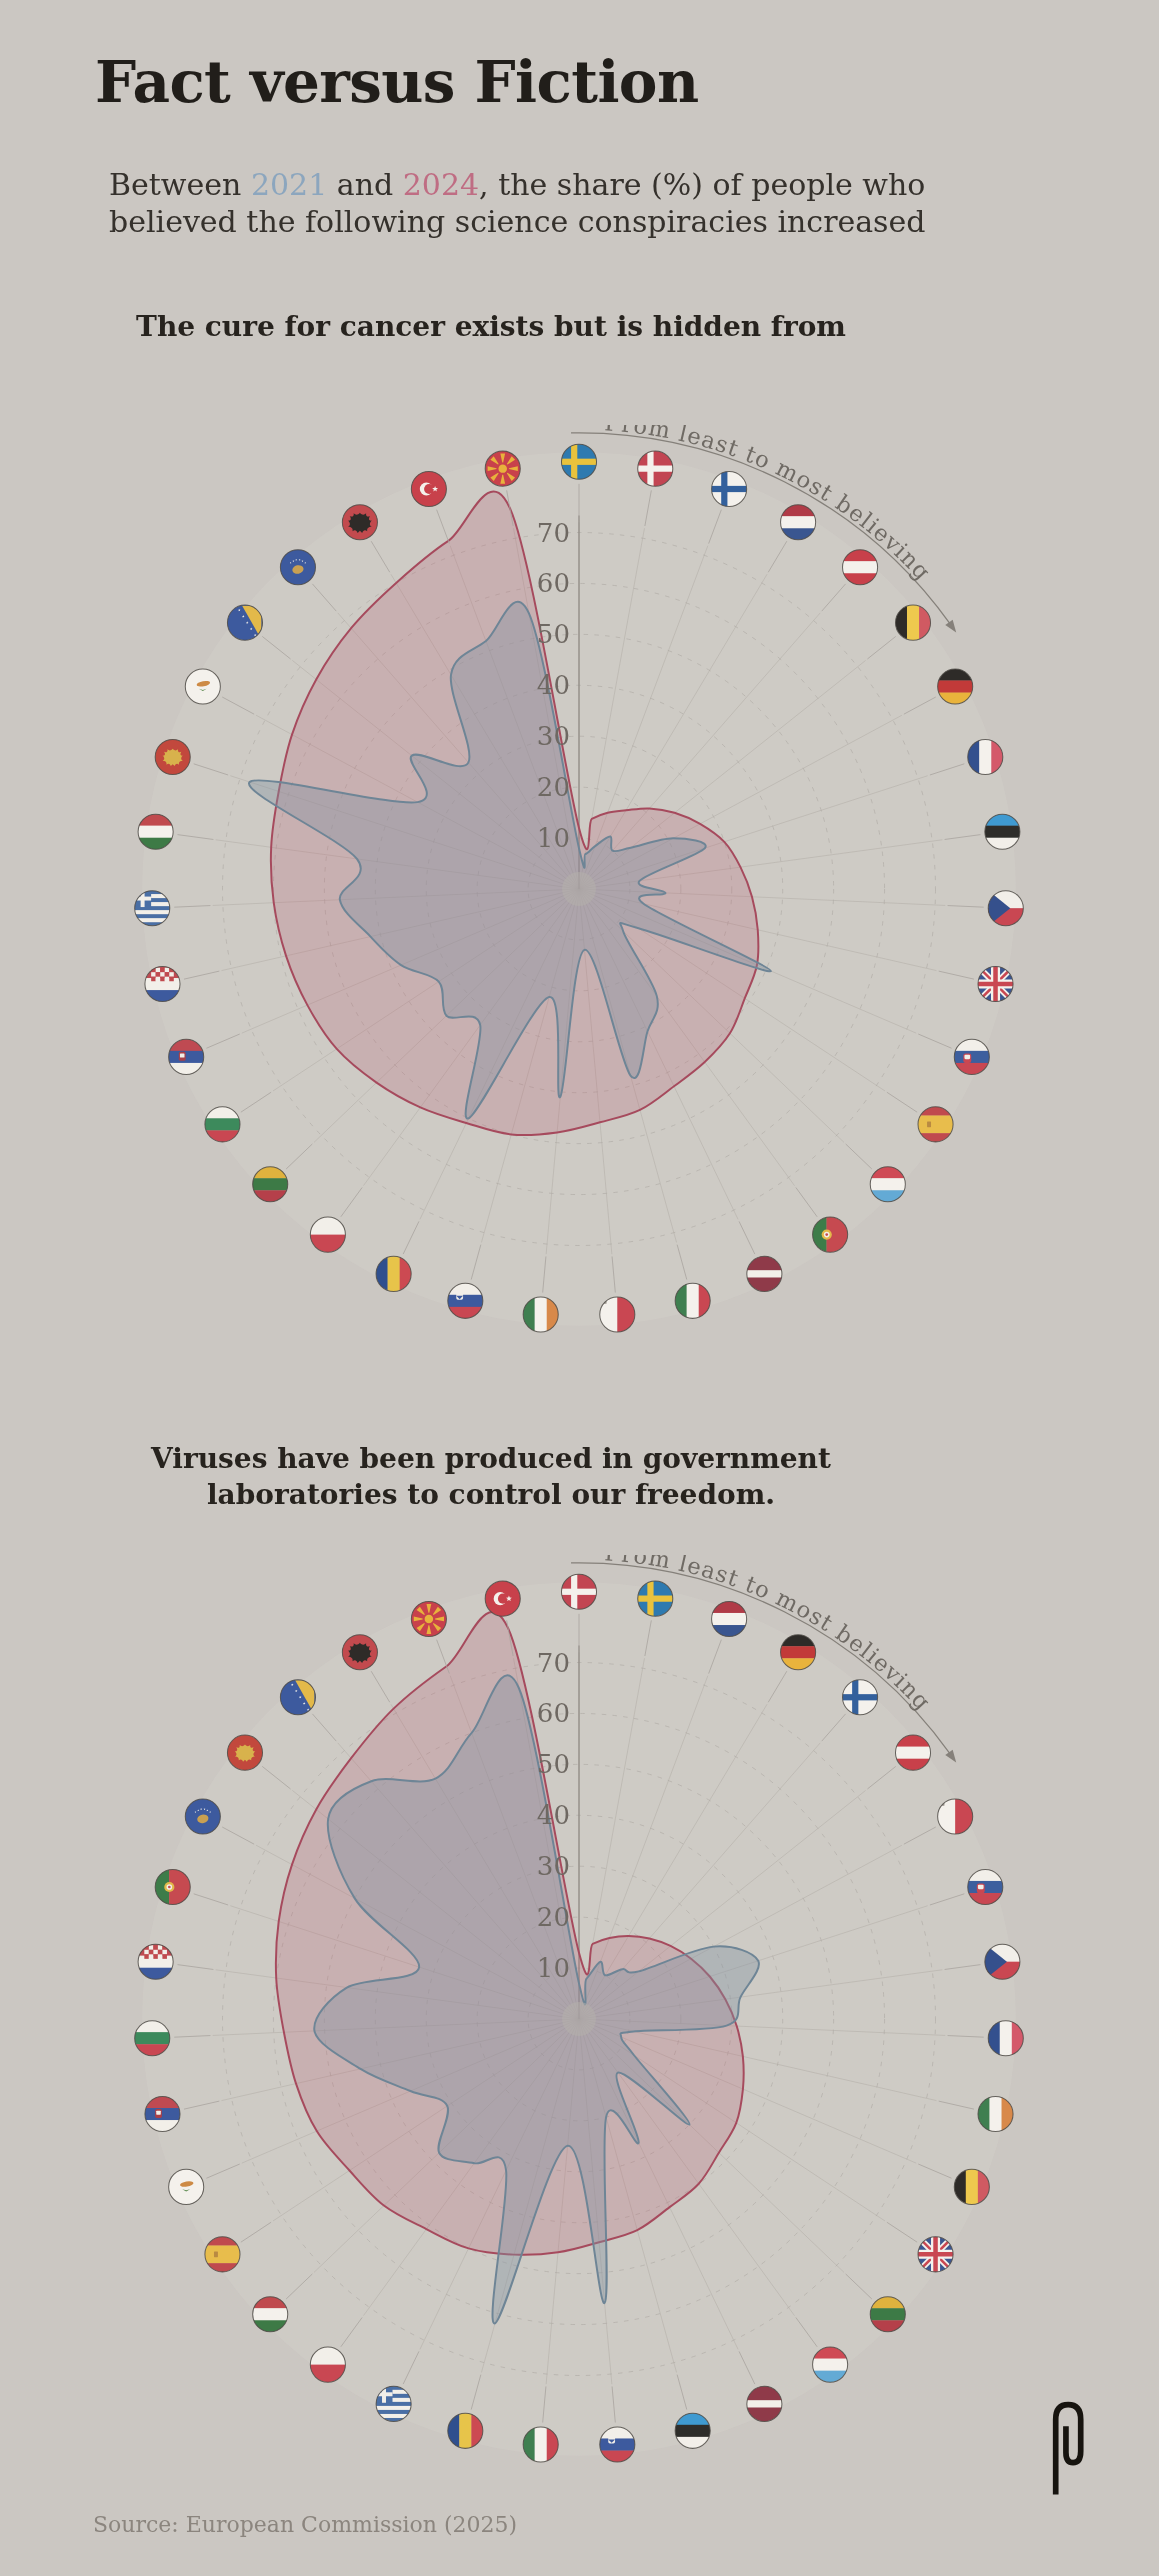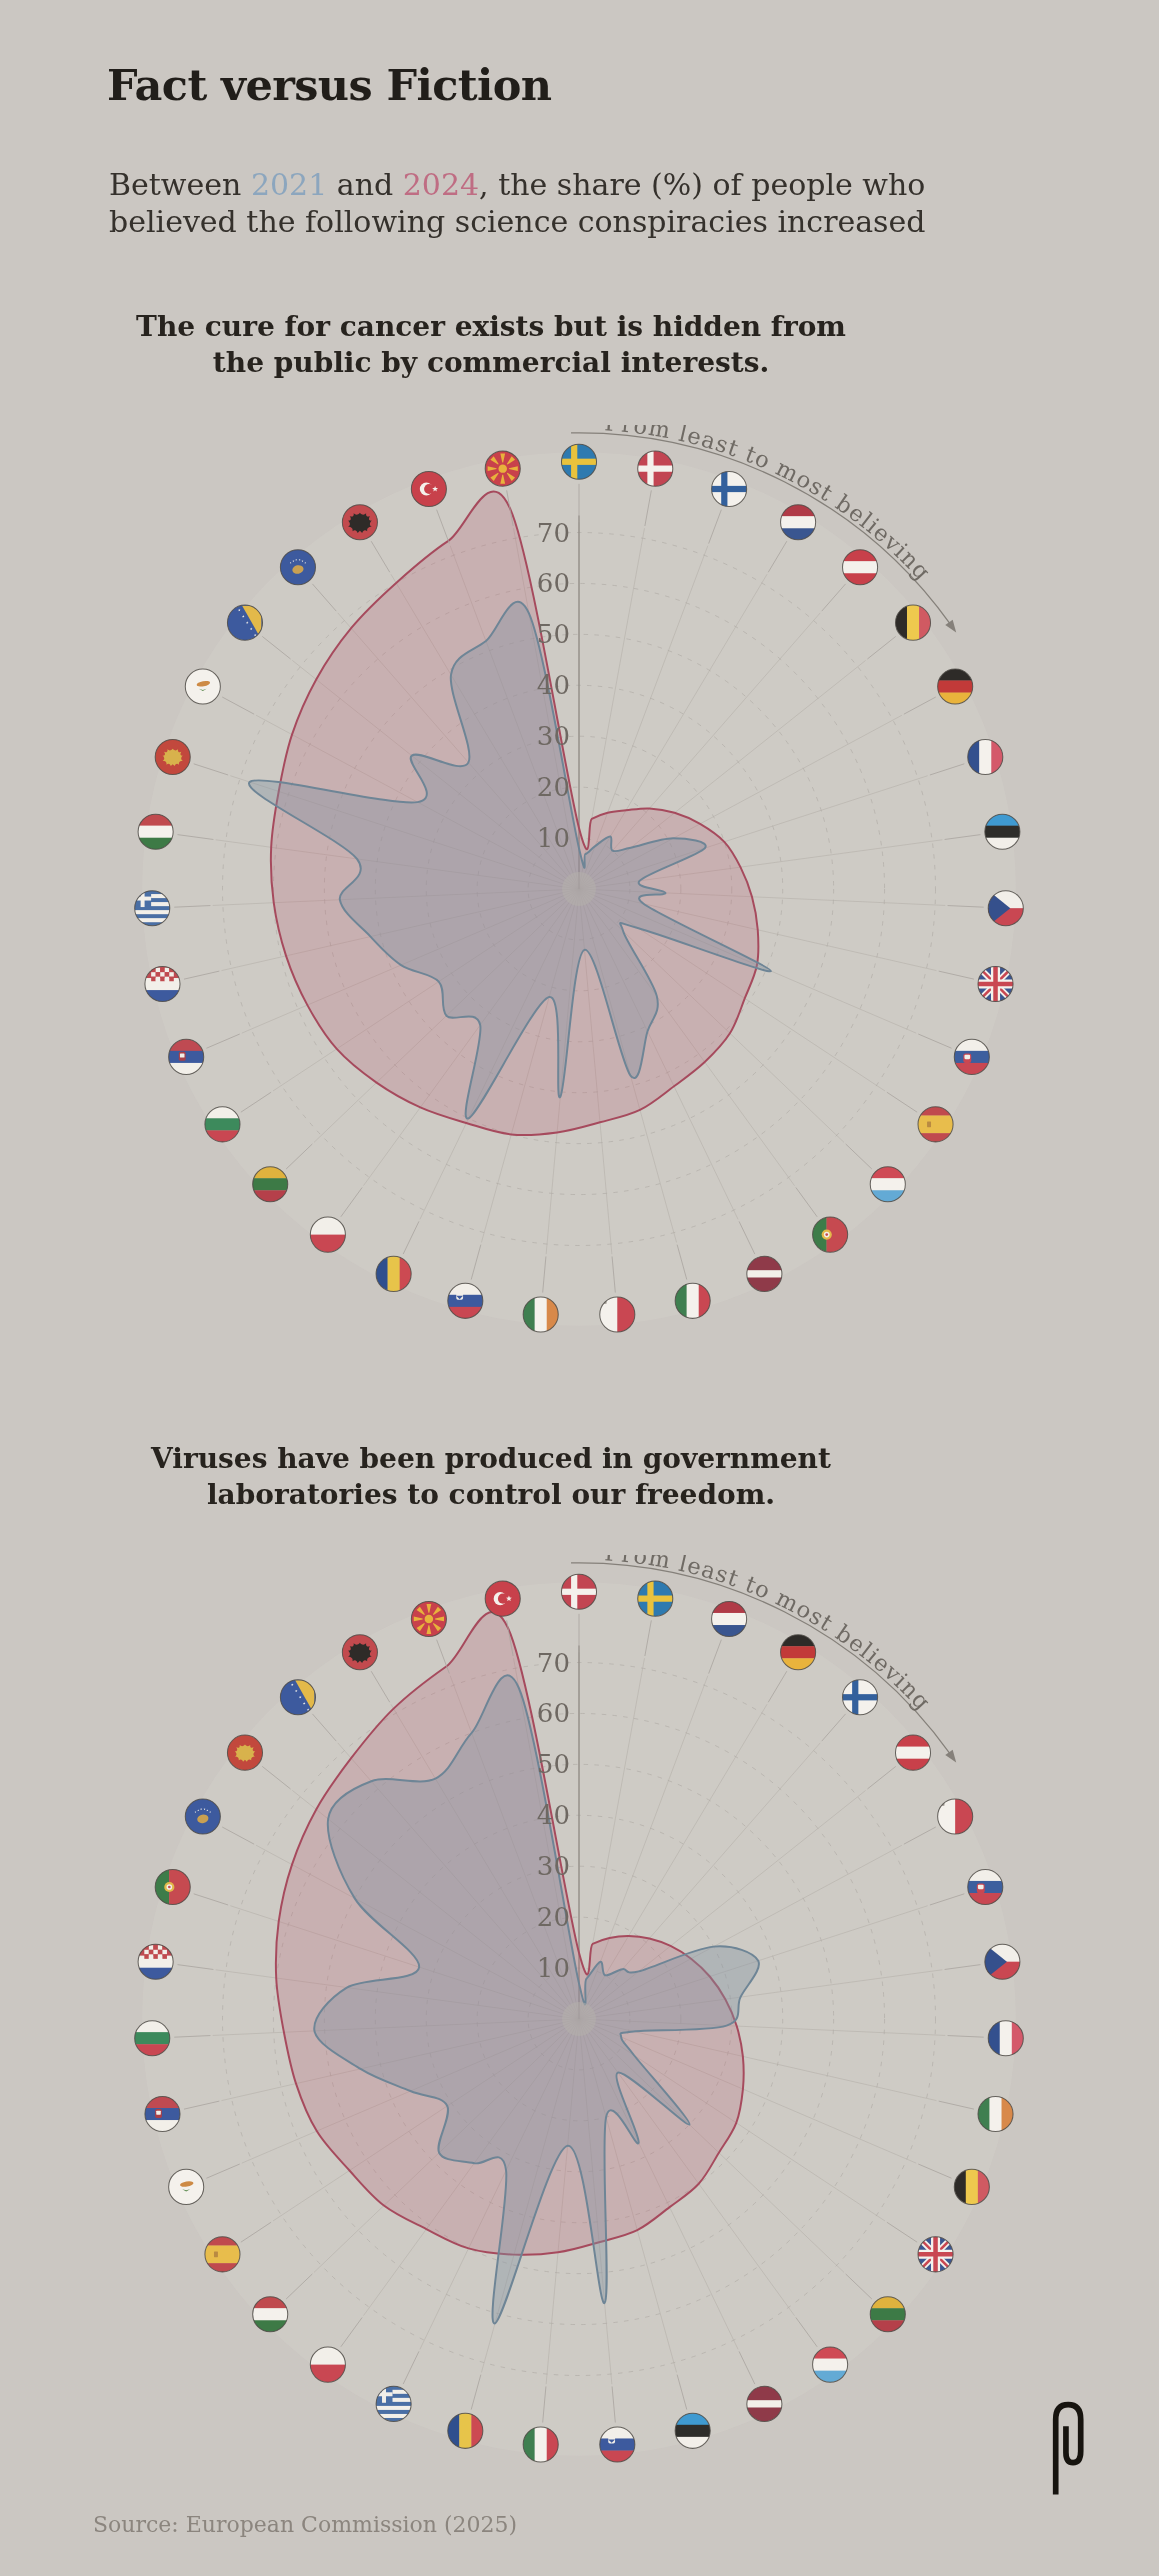--- a/index.html
+++ b/index.html
@@ -1,19 +1,19 @@
 <!DOCTYPE html>
 <html style="font-size:9px"><head>
 <meta charset="utf-8">
 <style>
   html,body{margin:0;padding:0;background:#cbc7c2;}
   .page{position:relative;width:1159px;height:2576px;background:#cbc7c2;
         font-family:"DejaVu Serif",serif;overflow:hidden;}
-  .page-title{position:absolute;left:95px;top:48px;margin:12px;
-        font-size:43px;font-weight:700;letter-spacing:-0.6px;color:#211e1a;}
+  .page-title{position:absolute;left:95px;top:48px;margin:0;
+        font-size:58px;font-weight:700;letter-spacing:-0.6px;color:#211e1a;}
   .subtitle{position:absolute;left:97px;top:154px;margin:12px;width:849px;
         font-size:30px;line-height:1.24;color:#35312c;}
   .y-from{font-weight:400;}
   .y-to{font-weight:400;}
   .chart-title{position:absolute;left:0;width:982px;margin:0;text-align:center;
         font-size:28px;font-weight:700;line-height:1.3;color:#27231e;}
   #chart-title-0{top:309px;}
   #chart-title-1{top:1441px;}
   .radar{position:absolute;width:928px;height:928px;}
   #radar-0{left:115px;top:425px;}
@@ -25,21 +25,21 @@
 </style>
 </head>
 <body>
 
 <div class="page">
 
   <h1 class="page-title" style="color: rgb(33, 30, 26);">Fact versus Fiction</h1>
 
   <p class="subtitle" style="color: rgb(53, 49, 44);"><span>Between </span><span class="y-from" id="year-from" style="color: rgb(140, 166, 190);">2021</span><span> and </span><span class="y-to" id="year-to" style="color: rgb(191, 109, 131);">2024</span><span>, the share (%) of people who</span><br><span>believed the following science conspiracies increased</span></p>
 
-  <h2 class="chart-title" id="chart-title-0"><span>The cure for cancer exists but is hidden from</span><br><span>the public by commercial interests.</span></h2>
+  <h2 class="chart-title" id="chart-title-0"><span>The cure for cancer exists but is hidden from</span><br></h2>
   <div class="radar" id="radar-0"><svg viewBox="0 0 1640 1640" width="928" height="928">
         <defs>
           <clipPath id="fclip0">
             <circle cx="0" cy="0" r="31"></circle>
           </clipPath>
           <path id="tparc0" d="M848.3,8.5 A812,812 0 0 1 1628.9,890.8" fill="none"></path>
         </defs>
         <circle cx="820" cy="820" r="772" fill="#d2cec9" opacity="0.55"></circle>
         <circle cx="820" cy="820" r="90" fill="none" stroke="#b2ada7" stroke-width="1.4" stroke-dasharray="8 11" opacity="0.9"></circle>
         <circle cx="820" cy="820" r="180" fill="none" stroke="#b2ada7" stroke-width="1.4" stroke-dasharray="8 11" opacity="0.9"></circle>

